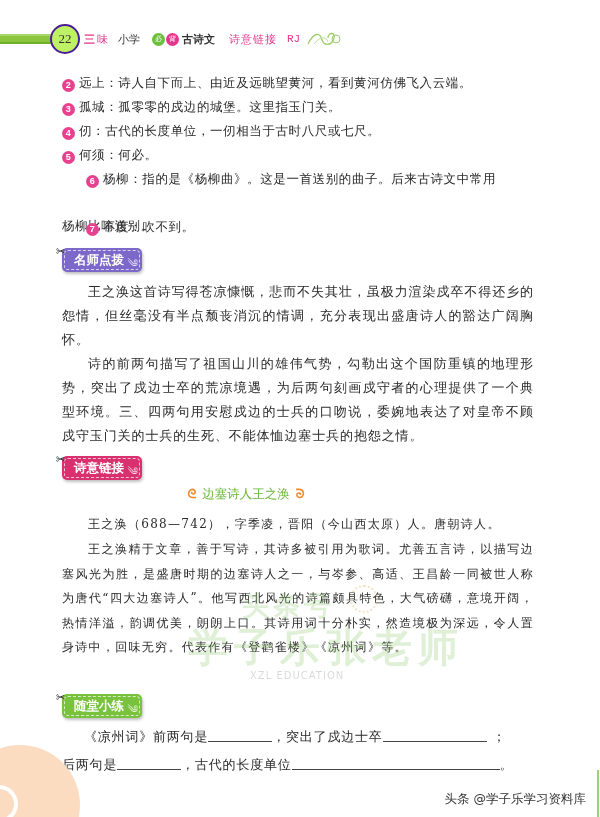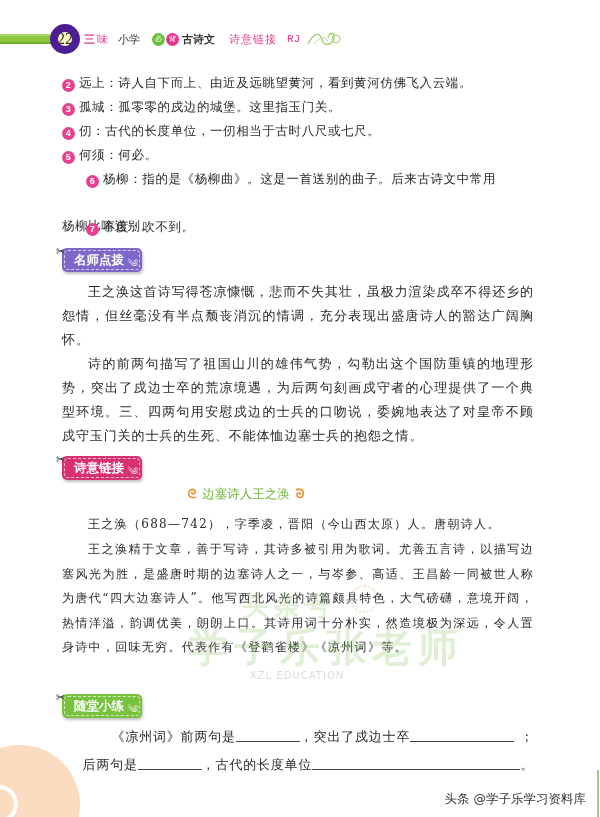--- a/index.html
+++ b/index.html
@@ -2,21 +2,21 @@
 <html><head>
 <meta charset="utf-8">
 <style>
   * { box-sizing: border-box; margin: 0; padding: 0; }
   html, body { width: 600px; height: 817px; overflow: hidden; background: #ffffff; }
   body { position: relative; font-family: "DejaVu Serif", "Liberation Serif", serif; color: #2a2a2a; }
 
   
   .header { position: absolute; top: 0; left: 0; width: 600px; height: 60px; }
   .header-bar { position: absolute; left: 0; top: 34px; width: 58px; height: 10px; background: #8cc63f; border-top: 2px solid #a8d86a; border-bottom: 2px solid #6fb028; }
-  .page-circle { position: absolute; left: 50px; top: 24px; width: 30px; height: 30px; border-radius: 50%; border: 8px solid #4c1d95; background: #fef9c3; display: flex; align-items: center; justify-content: center; font-size: 16px; color: #333; font-family: "Liberation Serif", serif; }
+  .page-circle { position: absolute; left: 50px; top: 24px; width: 30px; height: 30px; border-radius: 50%; border: 2px solid #4c1d95; background: #bef264; display: flex; align-items: center; justify-content: center; font-size: 13px; color: #333; font-family: "Liberation Serif", serif; }
   .header-text { position: absolute; left: 84px; top: 30px; display: flex; align-items: center; font-size: 11px; white-space: nowrap; }
   .sanwei { color: #e4368d; font-weight: bold; margin-right: 2px; }
   .sanwei2 { color: #e4368d; margin-right: 10px; }
   .xiaoxue { color: #333; margin-right: 12px; }
   .badge-dot { display: inline-flex; width: 13px; height: 13px; border-radius: 50%; color: #fff; font-size: 7px; align-items: center; justify-content: center; margin-right: 1px; }
   .badge-green { background: #6cbf3a; }
   .badge-pink { background: #e4368d; }
   .gushiwen { font-weight: bold; color: #333; margin-left: 2px; margin-right: 14px; }
   .grade { color: #e4368d; margin-right: 10px; letter-spacing: 1px; }
   .rj { color: #e4368d; font-family: Liberation Mono, monospace; margin-right: 6px; }
@@ -37,21 +37,21 @@
   .scissors { position: absolute; left: -6px; top: -8px; font-size: 11px; color: #222; font-weight: normal; }
 
   
   .para { position: absolute; left: 62px; width: 472px; font-size: 13px; line-height: 24px; letter-spacing: 0.9px; text-indent: 26px; text-align: justify; }
   .para-b { position: absolute; left: 62px; width: 472px; font-size: 12px; line-height: 24.5px; letter-spacing: 1.3px; text-indent: 26px; text-align: justify; }
 
   .subtitle { position: absolute; top: 486px; left: 0; width: 492px; text-align: center; font-family: "DejaVu Sans", sans-serif; font-size: 12.5px; color: #6ab534; }
   .cloud-l, .cloud-r { color: #f08a2b; font-weight: bold; margin: 0 6px; }
 
   
-  .exercise { position: absolute; left: 62px; width: 472px; font-size: 13px; line-height: 26px; letter-spacing: 0.8px; text-align: right; }
+  .exercise { position: absolute; left: 62px; width: 472px; font-size: 13px; line-height: 26px; letter-spacing: 0.8px; }
   .blank { display: inline-block; border-bottom: 1px solid #444; height: 14px; vertical-align: -1px; }
 
   
   .wm { position: absolute; font-family: "DejaVu Sans", sans-serif; color: rgba(140, 200, 110, 0.28); pointer-events: none; }
   .wm-top { left: 242px; top: 588px; font-size: 27px; font-weight: bold; letter-spacing: 4px; }
   .wm-main { left: 188px; top: 620px; font-size: 40px; font-weight: bold; letter-spacing: 6px; }
   .wm-en { left: 250px; top: 670px; font-size: 10px; color: rgba(150,150,150,0.35); letter-spacing: 1px; }
   .wm-flower { position: absolute; left: 350px; top: 585px; width: 28px; height: 28px; border-radius: 50%; border: 2px dotted rgba(230,200,150,0.5); }
 
   .cloud-deco { position: absolute; left: -40px; top: 745px; width: 120px; height: 120px; border-radius: 50%; background: #fbdcc0; }

